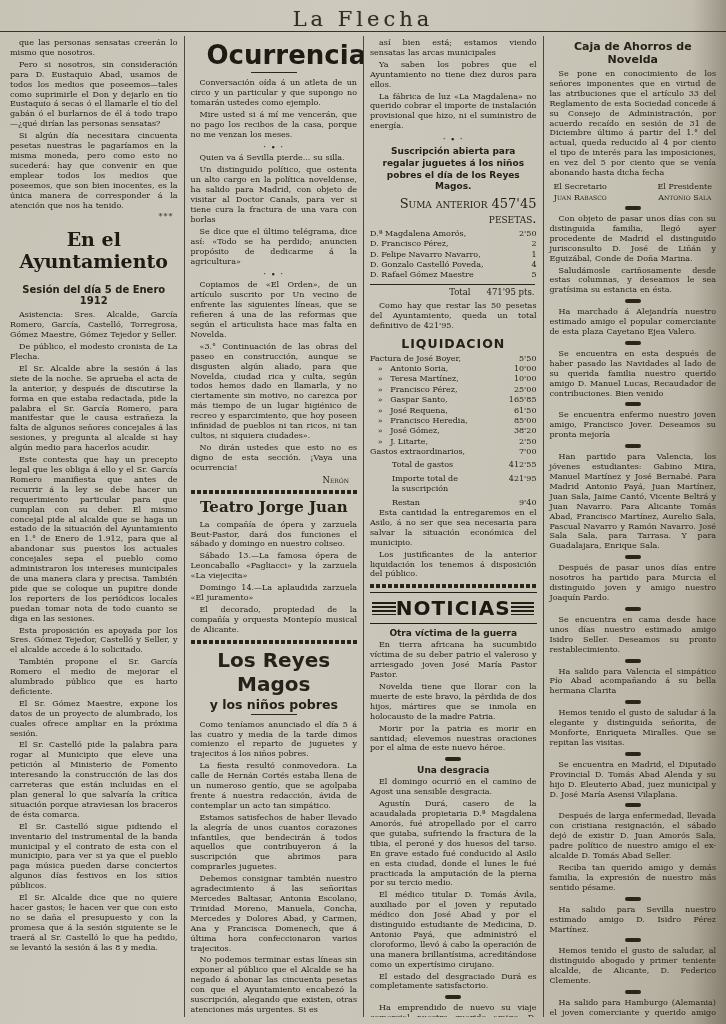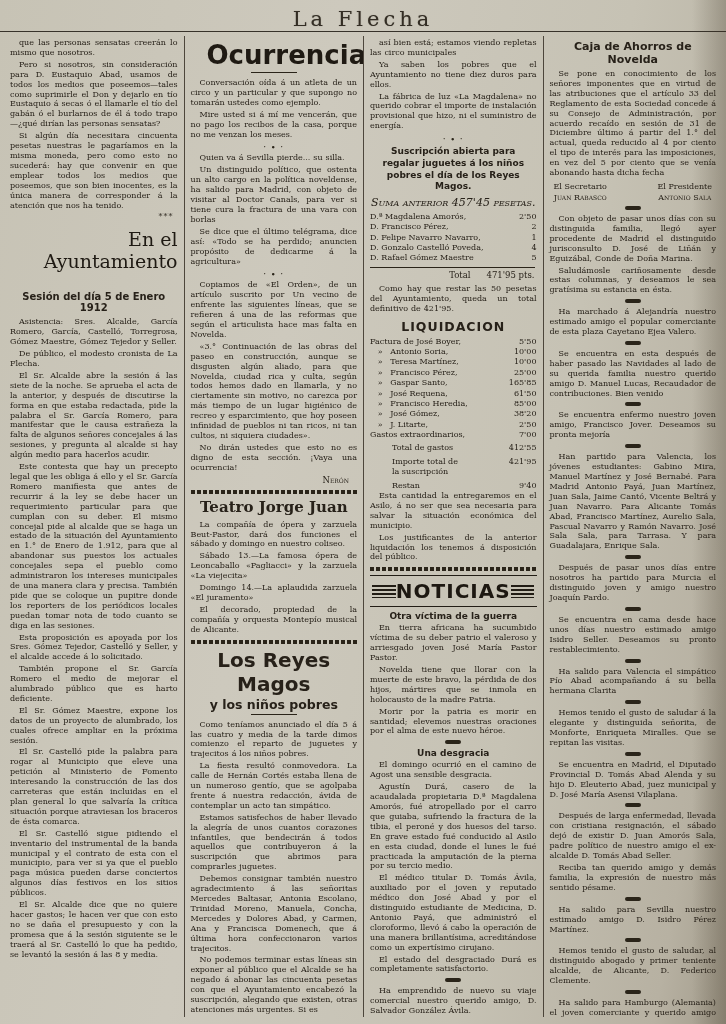--- a/index.html
+++ b/index.html
@@ -12,41 +12,41 @@
     background:linear-gradient(to right,rgba(0,0,0,0),rgba(58,48,32,.28));pointer-events:none;}
   .masthead{padding-top:7px;border-bottom:1.5px solid #37322a;}
   .masthead-title{text-align:center;font-size:21px;letter-spacing:4px;color:#332d24;
     font-family:"DejaVu Serif",serif;text-shadow:0 0 1px rgba(50,45,35,.35);}
   .cols{display:flex;height:985px;padding:4px 4px 0 4px;box-sizing:border-box;}
   .col{width:25%;padding:2px 6px 0 6px;box-sizing:border-box;overflow:hidden;}
   .col+.col{border-left:1px solid rgba(45,38,28,.8);}
   .para{font-size:8px;line-height:1.24;text-align:justify;margin:0 0 2px 0;text-indent:9px;
     word-spacing:.4px;}
   .asterisks{text-align:right;font-size:8px;letter-spacing:1px;margin:0 4px 2px 0;}
-  .h-ayunta{font-family:"DejaVu Serif",serif;font-weight:normal;font-size:19px;text-align:right;
-    margin:7px 0 19px 0;color:#1f1a13;}
+  .h-ayunta{font-family:"DejaVu Serif",serif;font-weight:bold;font-size:19px;text-align:center;
+    margin:7px 0 12px 0;color:#1f1a13;}
   .h-sesion{font-family:"DejaVu Sans","Liberation Sans",sans-serif;font-weight:bold;
     font-size:10px;text-align:center;margin:0 0 4px 0;}
   .h-ocurrencias{font-family:"DejaVu Sans",sans-serif;font-weight:bold;font-size:26px;
     text-align:center;margin:2px 0 0 16px;color:#1f1a13;}
   .short-rule{width:46px;border-top:1.5px solid #2a2419;margin:2px auto 5px auto;}
   .dots{text-align:center;line-height:6px;margin:3px 0;}
   .dots::before{content:"· ∙ ·";font-size:9px;letter-spacing:1px;color:#2a2419;}
   .signature{text-align:right;font-variant:small-caps;font-size:8.5px;margin:1px 8px 3px 0;}
   .orn{height:4px;margin:5px 0 4px 0;
     background:repeating-linear-gradient(to right,#2a2419 0 4px,rgba(0,0,0,0) 4px 6px);}
   .h-teatro{font-family:"DejaVu Serif",serif;font-weight:bold;font-size:15px;text-align:center;
     margin:2px 0 4px 0;}
   .h-reyes1{font-family:"DejaVu Sans",sans-serif;font-weight:bold;font-size:20px;
     text-align:center;margin:3px 0 0 0;}
   .h-reyes2{font-family:"DejaVu Sans",sans-serif;font-weight:bold;font-size:12.5px;
     text-align:center;margin:1px 0 0 0;}
   .h-susc{font-family:"DejaVu Sans",sans-serif;font-weight:bold;font-size:9px;line-height:1.3;
     text-align:center;margin:4px 2px 3px 2px;}
-  .suma{font-variant:small-caps;font-size:11px;text-align:center;margin:0 0 3px 0;font-style:italic;}
+  .suma{font-variant:small-caps;font-size:13px;text-align:right;margin:0 0 3px 0;}
   .mrow{display:flex;justify-content:space-between;font-size:8px;line-height:1.3;}
   .mrow .lbl{white-space:pre-wrap;}
   .total-row{display:flex;justify-content:flex-end;gap:16px;font-size:8.5px;margin:3px 2px 4px 0;
     border-top:1px solid #2a2419;padding-top:2px;}
   .h-liq{font-family:"DejaVu Sans",sans-serif;font-weight:bold;font-size:12.5px;text-align:center;
     letter-spacing:1px;margin:5px 0 3px 0;}
   .totals .mrow{padding-left:22px;margin-top:3px;gap:47px;}
   .noticias-box{display:flex;align-items:center;justify-content:flex-start;
     border-top:1.5px solid #221d15;border-bottom:1.5px solid #221d15;padding:3px 2px;margin:2px 0 4px 0;}
   .bars{width:28px;height:13px;
@@ -134,21 +134,21 @@
           <p class="para">Como teníamos anunciado el día 5 á las cuatro y media de la tarde dimos comienzo el reparto de juguetes y trajecitos á los niños pobres.</p>
           <p class="para">La fiesta resultó conmovedora. La calle de Hernán Cortés estaba llena de un numeroso gentío, que se agolpaba frente á nuestra redacción, ávida de contemplar un acto tan simpático.</p>
           <p class="para">Estamos satisfechos de haber llevado la alegría de unos cuantos corazones infantiles, que bendecirán á todos aquellos que contribuyeron á la suscripción que abrimos para comprarles juguetes.</p>
           <p class="para">Debemos consignar también nuestro agradecimiento á las señoritas Mercedes Baltasar, Antonia Escolano, Trinidad Moreno, Manuela, Concha, Mercedes y Dolores Abad, y Carmen, Ana y Francisca Domenech, que á última hora confeccionaron varios trajecitos.</p>
           <p class="para">No podemos terminar estas líneas sin exponer al público que el Alcalde se ha negado á abonar las cincuenta pesetas con que el Ayuntamiento encabezó la suscripción, alegando que existen, otras atenciones más urgentes. Si es</p>
         </div>
     </div>
 
     <div class="col">
       <div>
-          <p class="para">así bien está; estamos viendo repletas las circo municipales</p>
+          <p class="para">así bien está; estamos viendo sensatas las arcas municipales</p>
           <p class="para">Ya saben los pobres que el Ayuntamiento no tiene diez duros para ellos.</p>
           <p class="para">La fábrica de luz «La Magdalena» no querido cobrar el importe de instalación provisional que hizo, ni el suministro de energía.</p>
         </div>
       <div class="dots"></div>
       <div class="h-susc">Suscripción abierta para regalar juguetes á los niños pobres el día de los Reyes Magos.</div>
       <div class="suma">Suma anterior 457'45 pesetas.</div>
       <div>
           <div class="mrow">
             <span class="lbl">D.ª Magdalena Amorós,</span>
             <span class="amt">2'50</span>

